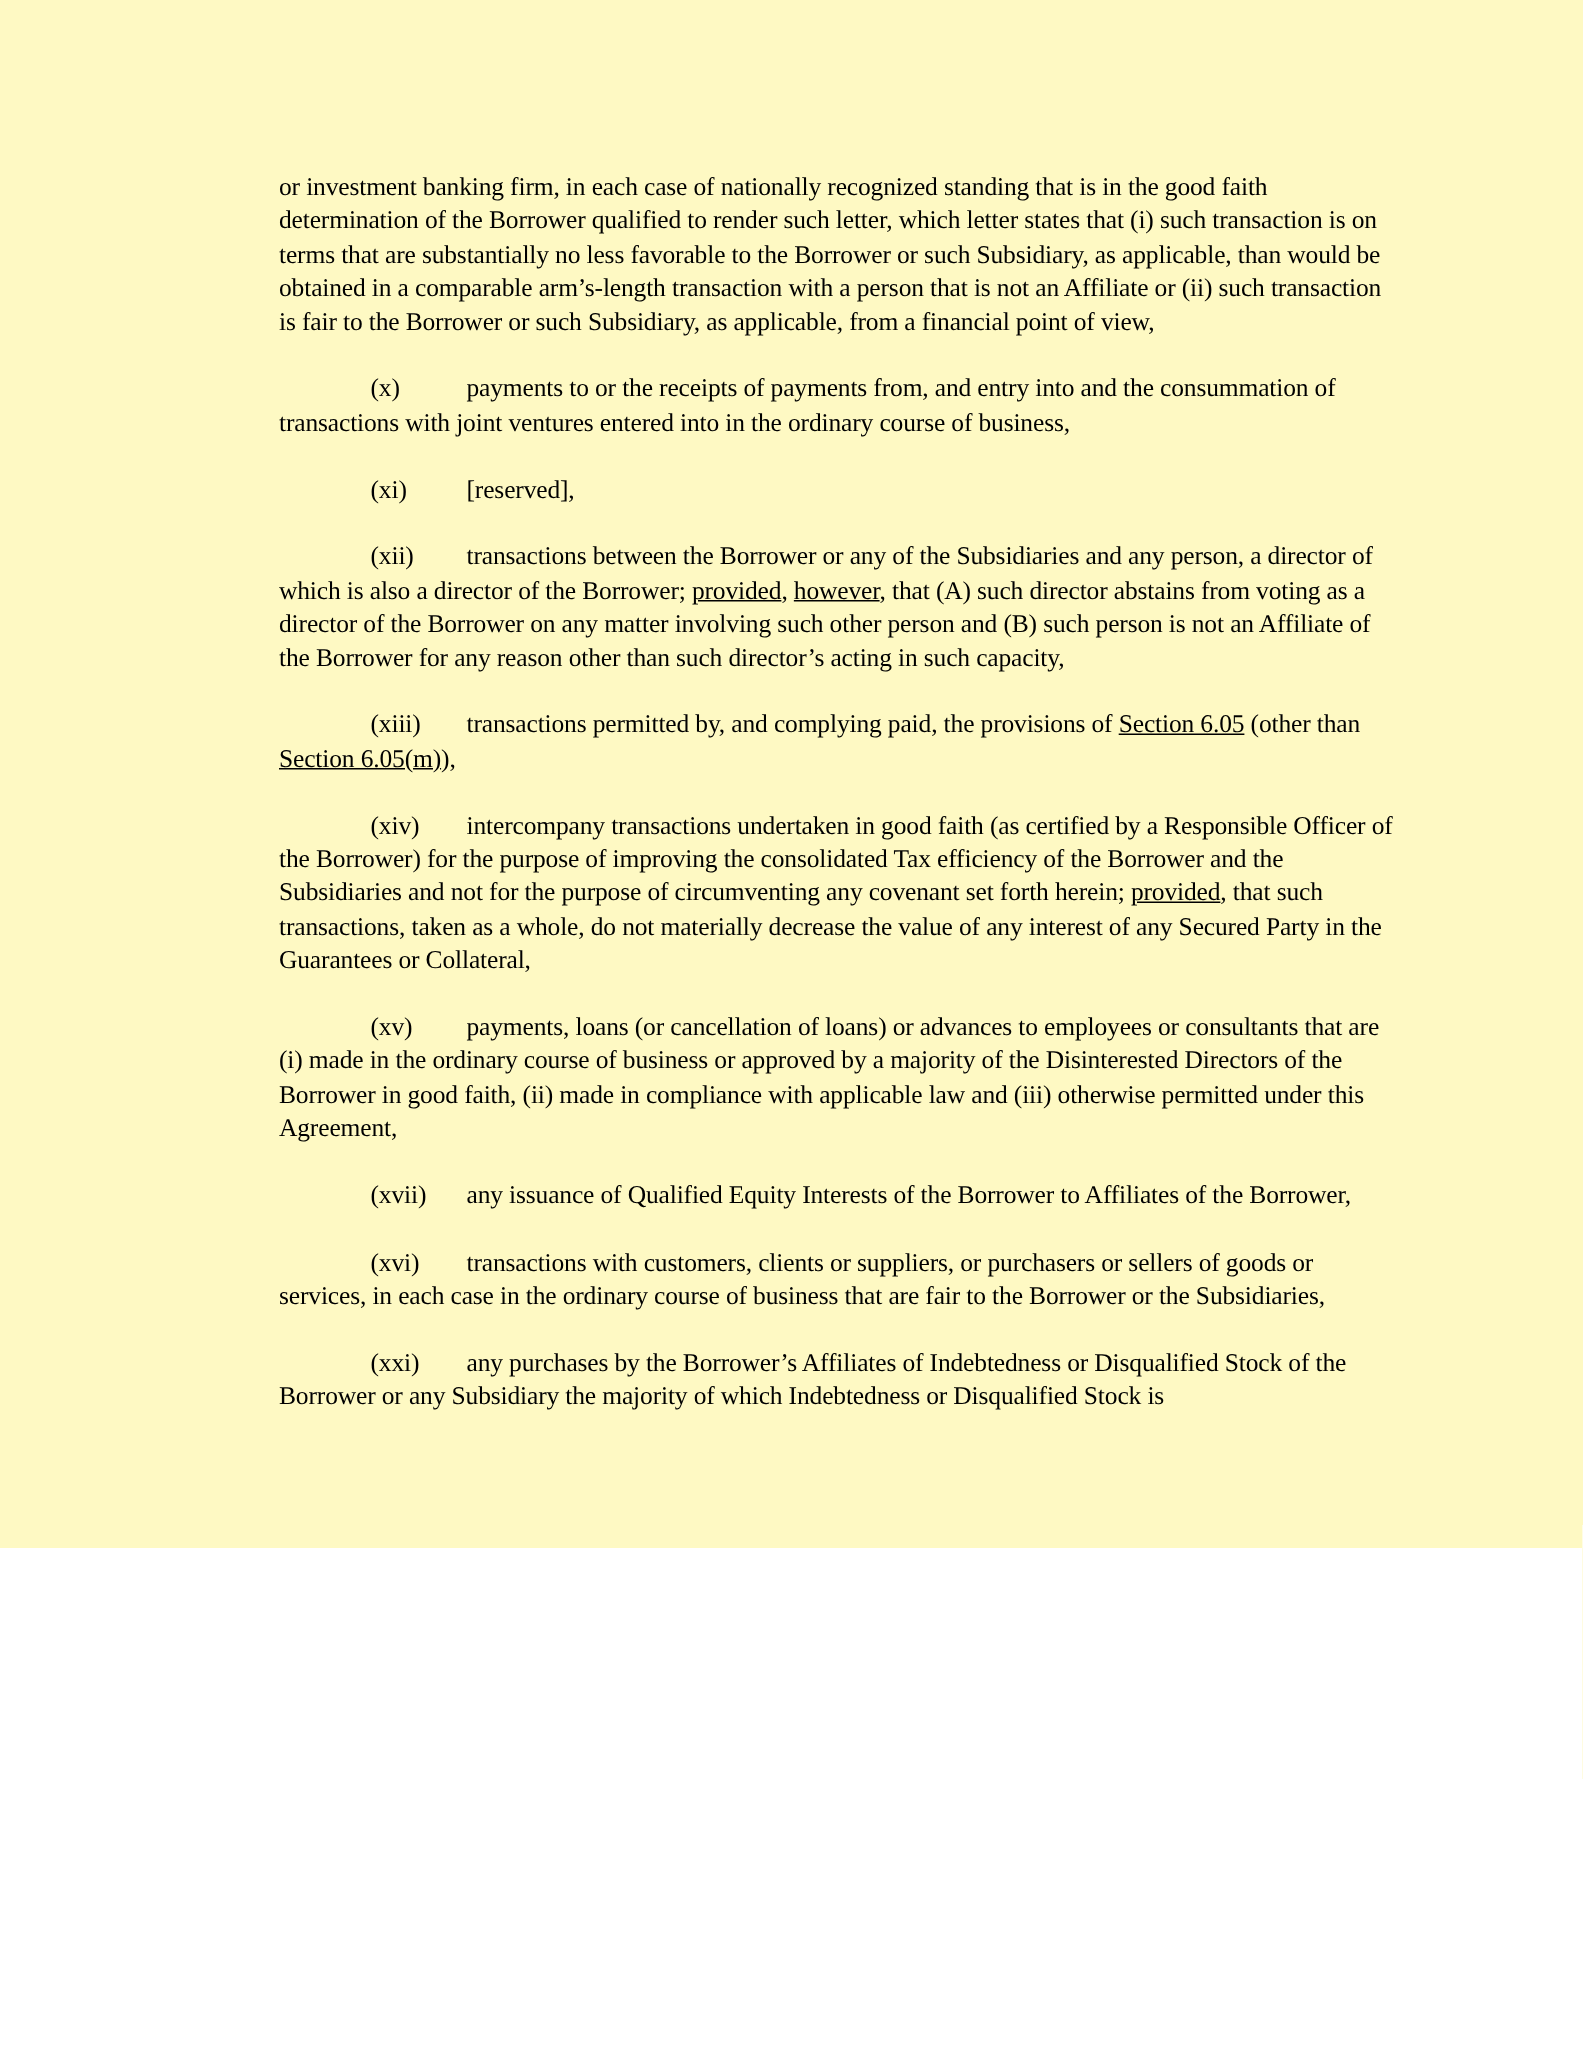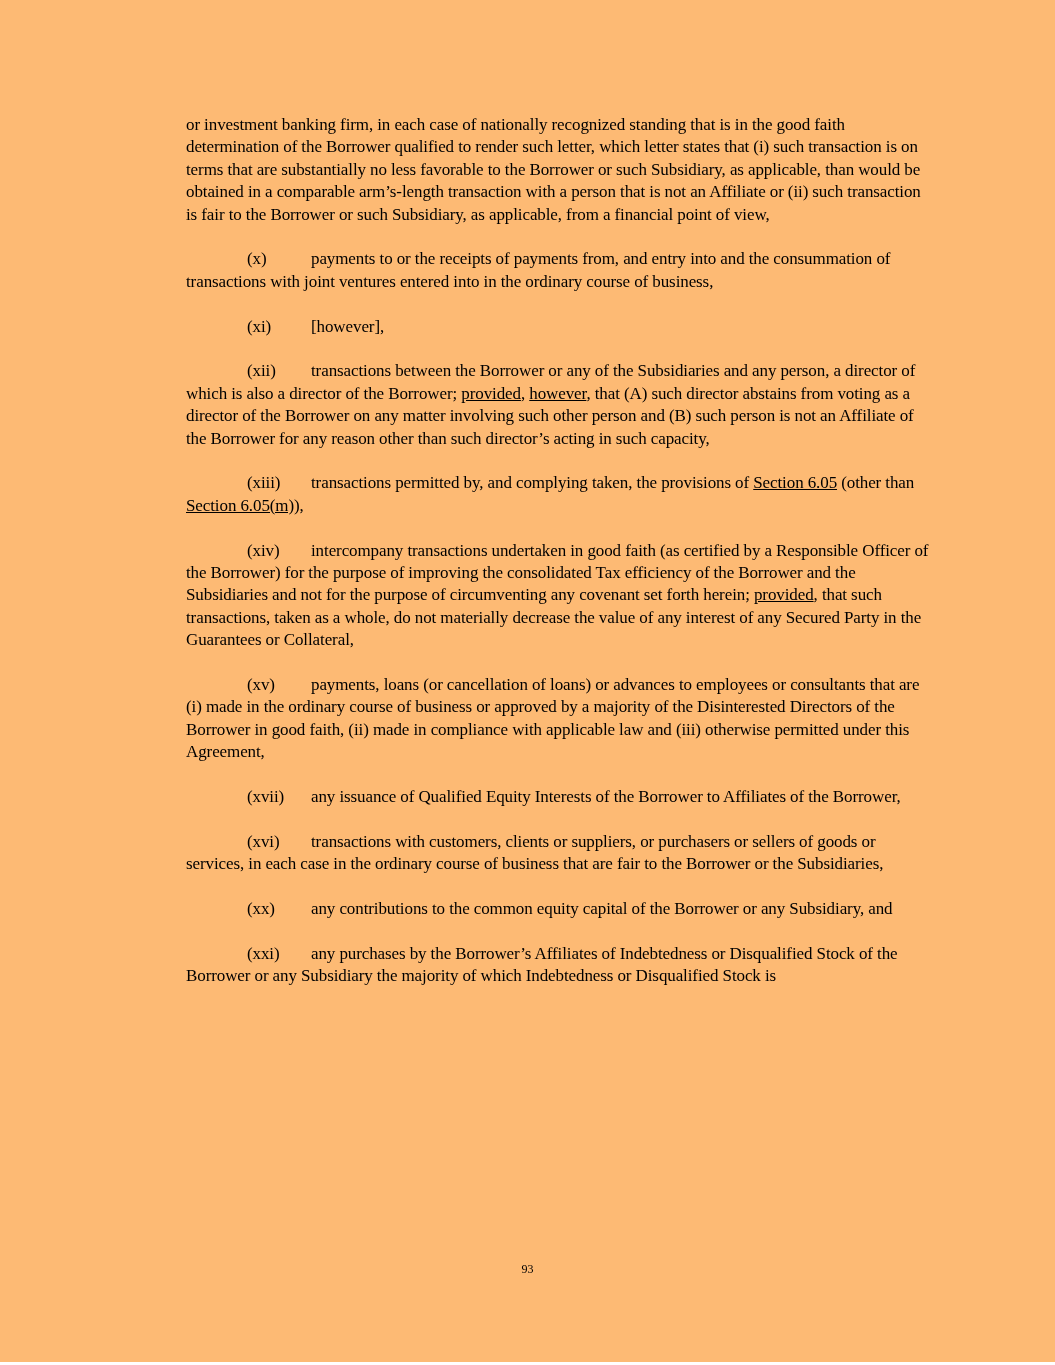--- a/index.html
+++ b/index.html
@@ -1,22 +1,22 @@
 <!DOCTYPE html>
 <html><head>
 <meta charset="utf-8">
 <style>
   * { margin: 0; padding: 0; box-sizing: border-box; }
   html, body { background: #ffffff; }
   .page {
     position: relative;
     width: 1055px;
-    height: 1362px;
+    height: 1032px;
     margin: 0 auto;
-    background: #fdba74;
+    background: #fef9c3;
     color: #000000;
     font-family: "Liberation Serif", "DejaVu Serif", serif;
     overflow: hidden;
   }
   .doc-body {
     position: absolute;
     left: 186px;
     top: 114px;
     width: 750px;
     font-size: 17px;
@@ -42,24 +42,23 @@
     line-height: 22.4px;
   }
 </style>
 </head>
 <body>
 
 <div class="page">
   <div class="doc-body" id="doc-body">
       <p class="para"><span class="">or investment banking firm, in each case of nationally recognized standing that is in the good faith determination of the Borrower qualified to render such letter, which letter states that (i) such transaction is on terms that are substantially no less favorable to the Borrower or such Subsidiary, as applicable, than would be obtained in a comparable arm’s-length transaction with a person that is not an Affiliate or (ii) such transaction is fair to the Borrower or such Subsidiary, as applicable, from a financial point of view,</span></p>
       <p class="para has-label"><span class="clause-label">(x)</span><span class="">payments to or the receipts of payments from, and entry into and the consummation of transactions with joint ventures entered into in the ordinary course of business,</span></p>
-      <p class="para has-label"><span class="clause-label">(xi)</span><span class="">[however],</span></p>
+      <p class="para has-label"><span class="clause-label">(xi)</span><span class="">[reserved],</span></p>
       <p class="para has-label"><span class="clause-label">(xii)</span><span class="">transactions between the Borrower or any of the Subsidiaries and any person, a director of which is also a director of the Borrower; </span><span class="u">provided</span><span class="">, </span><span class="u">however</span><span class="">, that (A) such director abstains from voting as a director of the Borrower on any matter involving such other person and (B) such person is not an Affiliate of the Borrower for any reason other than such director’s acting in such capacity,</span></p>
-      <p class="para has-label"><span class="clause-label">(xiii)</span><span class="">transactions permitted by, and complying taken, the provisions of </span><span class="u">Section 6.05</span><span class=""> (other than </span><span class="u">Section 6.05(m)</span><span class="">),</span></p>
+      <p class="para has-label"><span class="clause-label">(xiii)</span><span class="">transactions permitted by, and complying paid, the provisions of </span><span class="u">Section 6.05</span><span class=""> (other than </span><span class="u">Section 6.05(m)</span><span class="">),</span></p>
       <p class="para has-label"><span class="clause-label">(xiv)</span><span class="">intercompany transactions undertaken in good faith (as certified by a Responsible Officer of the Borrower) for the purpose of improving the consolidated Tax efficiency of the Borrower and the Subsidiaries and not for the purpose of circumventing any covenant set forth herein; </span><span class="u">provided</span><span class="">, that such transactions, taken as a whole, do not materially decrease the value of any interest of any Secured Party in the Guarantees or Collateral,</span></p>
       <p class="para has-label"><span class="clause-label">(xv)</span><span class="">payments, loans (or cancellation of loans) or advances to employees or consultants that are (i) made in the ordinary course of business or approved by a majority of the Disinterested Directors of the Borrower in good faith, (ii) made in compliance with applicable law and (iii) otherwise permitted under this Agreement,</span></p>
       <p class="para has-label"><span class="clause-label">(xvii)</span><span class="">any issuance of Qualified Equity Interests of the Borrower to Affiliates of the Borrower,</span></p>
       <p class="para has-label"><span class="clause-label">(xvi)</span><span class="">transactions with customers, clients or suppliers, or purchasers or sellers of goods or services, in each case in the ordinary course of business that are fair to the Borrower or the Subsidiaries,</span></p>
-      <p class="para has-label"><span class="clause-label">(xx)</span><span class="">any contributions to the common equity capital of the Borrower or any Subsidiary, and</span></p>
       <p class="para has-label"><span class="clause-label">(xxi)</span><span class="">any purchases by the Borrower’s Affiliates of Indebtedness or Disqualified Stock of the Borrower or any Subsidiary the majority of which Indebtedness or Disqualified Stock is</span></p>
     </div>
   <div class="page-number">93</div>
 </div>
 
 </body></html>

